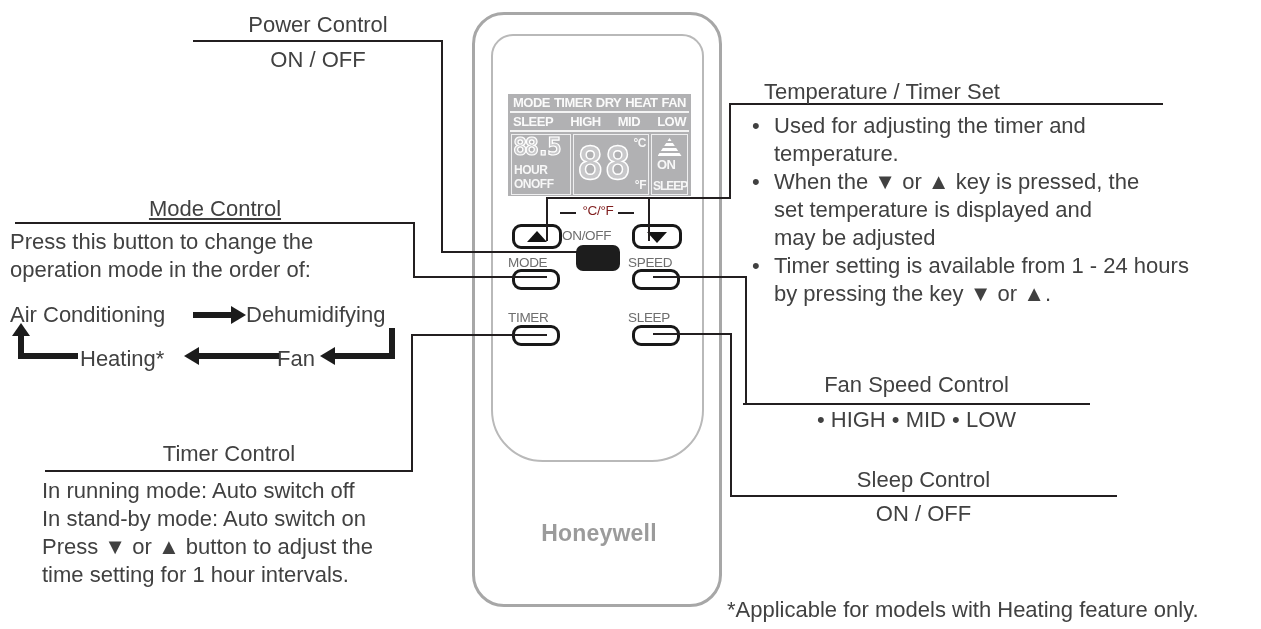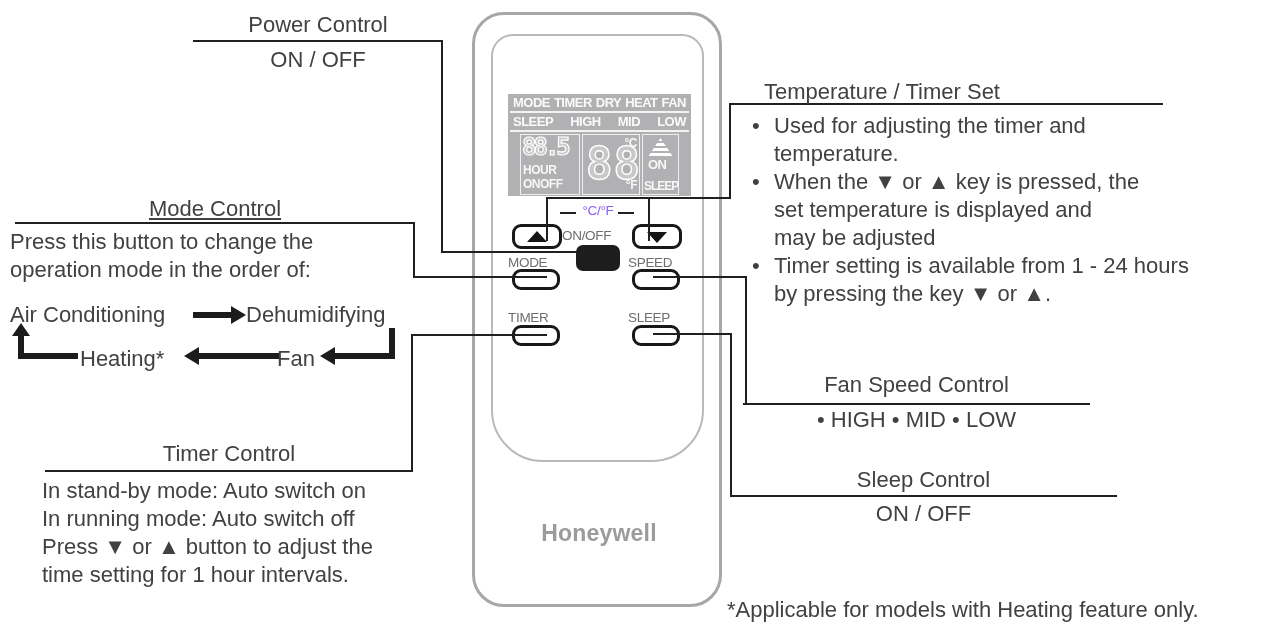--- a/index.html
+++ b/index.html
@@ -36,21 +36,21 @@
                border:3px solid #a7a7a7;border-radius:32px;background:#fff;}
   #remote-panel{position:absolute;left:491px;top:34px;width:213px;height:428px;box-sizing:border-box;
                border:2px solid #b9b9b9;border-radius:22px 22px 52px 52px;}
   #brand{position:absolute;left:540px;top:520px;width:118px;text-align:center;font-size:23px;
          font-weight:bold;color:#9b9b9b;letter-spacing:.2px;}
   
   #lcd{position:absolute;left:508px;top:94px;width:183px;height:102px;background:#b1b1b3;box-sizing:border-box;}
   .lcd-row{display:flex;justify-content:space-between;padding:1px 3px 0 3px;margin:0 2px;
            border-bottom:2px solid #f3f3f3;color:#fafafa;font-size:13px;font-weight:bold;
            letter-spacing:-.5px;height:16px;line-height:15px;}
-  .lcd-lower{display:flex;gap:2px;padding:2px 12px;height:61px;}
+  .lcd-lower{display:flex;gap:2px;padding:2px 3px;height:61px;}
   .lcd-box{border:1px solid rgba(255,255,255,.8);position:relative;color:#f7f7f7;box-sizing:border-box;}
   #lcd-left{width:60px;}
   #lcd-mid{flex:1;}
   #lcd-right{width:37px;}
   .seg-sm{position:absolute;left:1px;top:-1px;font-family:"DejaVu Sans Mono",monospace;font-weight:bold;
           font-size:24px;line-height:26px;letter-spacing:-3px;color:rgba(255,255,255,.3);
           -webkit-text-stroke:1.2px #fff;}
   .seg-lg{position:absolute;left:3px;top:1px;font-family:"DejaVu Sans Mono",monospace;font-weight:bold;
           font-size:44px;line-height:56px;letter-spacing:1px;color:rgba(255,255,255,.3);
           -webkit-text-stroke:1.4px #fff;}
@@ -72,21 +72,21 @@
   #btn-mode{left:512px;top:269px;width:48px;height:21px;}
   #btn-speed{left:632px;top:269px;width:48px;height:21px;}
   #btn-timer{left:512px;top:325px;width:48px;height:21px;}
   #btn-sleep{left:632px;top:325px;width:48px;height:21px;}
   .tri{position:absolute;left:50%;transform:translateX(-50%);width:0;height:0;
        border-left:10px solid transparent;border-right:10px solid transparent;}
   .tri.up{top:4px;border-bottom:11px solid #141414;}
   .tri.down{top:5px;border-top:11px solid #141414;}
   .btn-lbl{position:absolute;font-size:13.5px;color:#6e6e6e;text-align:left;letter-spacing:-.3px;white-space:nowrap;}
   #onoff-label{left:562px;top:228px;width:72px;}
-  #cf-label{left:576px;top:203px;width:44px;color:#8b5cf6;text-align:center;}
+  #cf-label{left:576px;top:203px;width:44px;color:#7f1d1d;text-align:center;}
   #lbl-mode{left:508px;top:255px;width:56px;}
   #lbl-speed{left:628px;top:255px;width:56px;}
   #lbl-timer{left:508px;top:310px;width:56px;}
   #lbl-sleep{left:628px;top:310px;width:56px;}
   
   #power-title{left:193px;top:11px;width:250px;}
   #power-sub{left:193px;top:46px;width:250px;}
   #mode-title{left:15px;top:195px;width:400px;text-decoration:underline;}
   #mode-desc{left:10px;top:228px;}
   #timer-title{left:45px;top:440px;width:368px;}
@@ -222,22 +222,22 @@
   <div class="shaft" id="up-shaft"></div>
   <div class="shaft" id="up-horiz"></div>
   <div class="head" id="ar2-head"></div>
   <div class="shaft" id="ar2-shaft"></div>
   <div class="head" id="ar3-head"></div>
   <div class="shaft" id="ar3-shaft"></div>
   <div class="shaft" id="ar3-v"></div>
 
   <div class="t center" id="timer-title">Timer Control</div>
   <div class="t" id="timer-text">
+    <span style="display:block">In running mode: Auto switch off</span>
     <span style="display:block">In stand-by mode: Auto switch on</span>
-    <span style="display:block">In running mode: Auto switch off</span>
     <span style="display:block">Press ▼ or ▲ button to adjust the</span>
     <span style="display:block">time setting for 1 hour intervals.</span>
   </div>
 
   <div class="t" id="temp-title">Temperature / Timer Set</div>
   <div class="t" id="temp-bullets">
     <div class="bi">
       <span class="bm">•</span>
       <span>
         <span class="bl">Used for adjusting the timer and</span>

